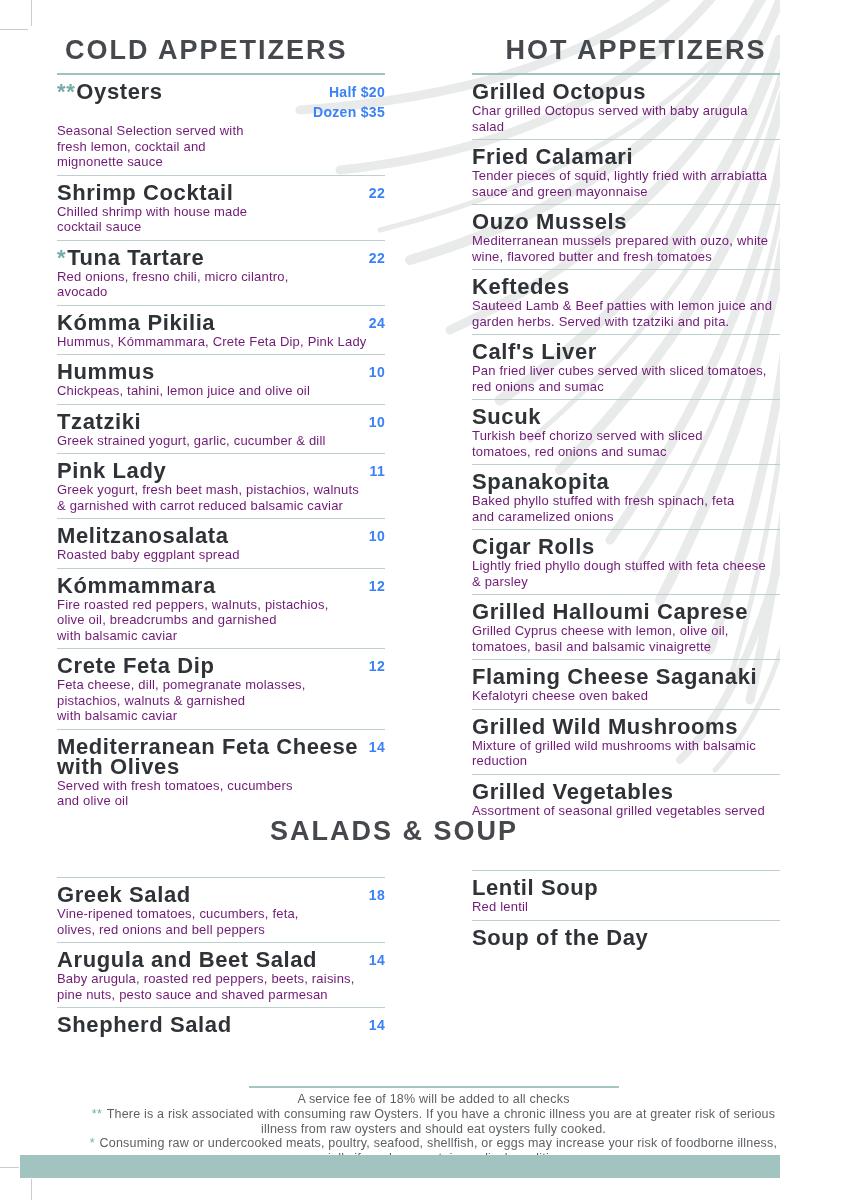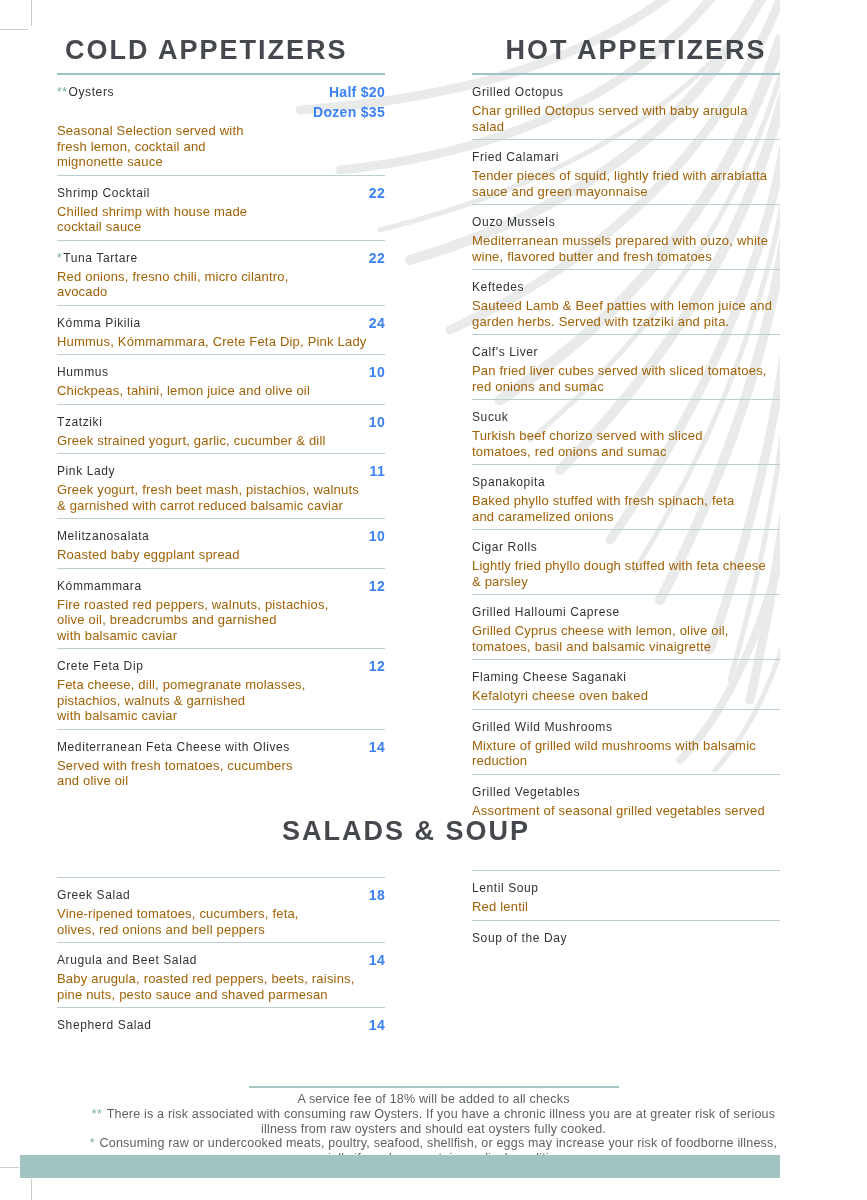--- a/index.html
+++ b/index.html
@@ -22,32 +22,32 @@
   }
   .title-left{padding-left:8px;text-align:left;}
   .title-center{text-align:center;}
   .title-underline{height:2px;background:#9fc3c0;margin-top:7px;}
   .items{border-bottom:none;}
   .items-topline{border-top:1px solid #b9cecd;}
   .menu-item{padding:7px 0 5px 0;border-bottom:1px solid #bccfce;}
   .menu-item:last-child{border-bottom:none;}
   .item-row{display:flex;justify-content:space-between;align-items:flex-start;}
   .item-name{
-    font-size:12px;font-weight:normal;color:#2f3337;letter-spacing:.6px;line-height:20px;
+    font-size:22px;font-weight:bold;color:#2f3337;letter-spacing:.6px;line-height:20px;
   }
   .item-price{
     font-size:14px;font-weight:bold;color:#3b82f6;line-height:20px;text-align:right;
     white-space:pre-line;flex-shrink:0;padding-left:10px;letter-spacing:.3px;
   }
   .item-desc{
-    font-size:13px;color:#a16207;line-height:15.5px;letter-spacing:.2px;
+    font-size:13px;color:#701a75;line-height:15.5px;letter-spacing:.2px;
     white-space:pre-line;margin-top:1px;
   }
   .mark{color:#76aca8;margin-right:1px;}
-  .salads-heading{position:absolute;top:815px;left:16px;width:100%;text-align:center;z-index:1;}
+  .salads-heading{position:absolute;top:815px;left:4px;width:100%;text-align:center;z-index:1;}
   
   .footer{position:absolute;top:1086px;left:40px;width:787px;text-align:center;z-index:1;}
   .footer-rule{width:370px;height:2px;background:#a6c6c3;margin:0 auto 4px auto;}
   .footer-line{font-size:12.5px;color:#5c6165;line-height:14.8px;white-space:pre-line;letter-spacing:.2px;}
   .teal-bar{position:absolute;left:20px;top:1155px;width:827px;height:23px;background:#a2c4c1;z-index:1;}
 </style>
 </head>
 <body>
 
 <div class="page">

